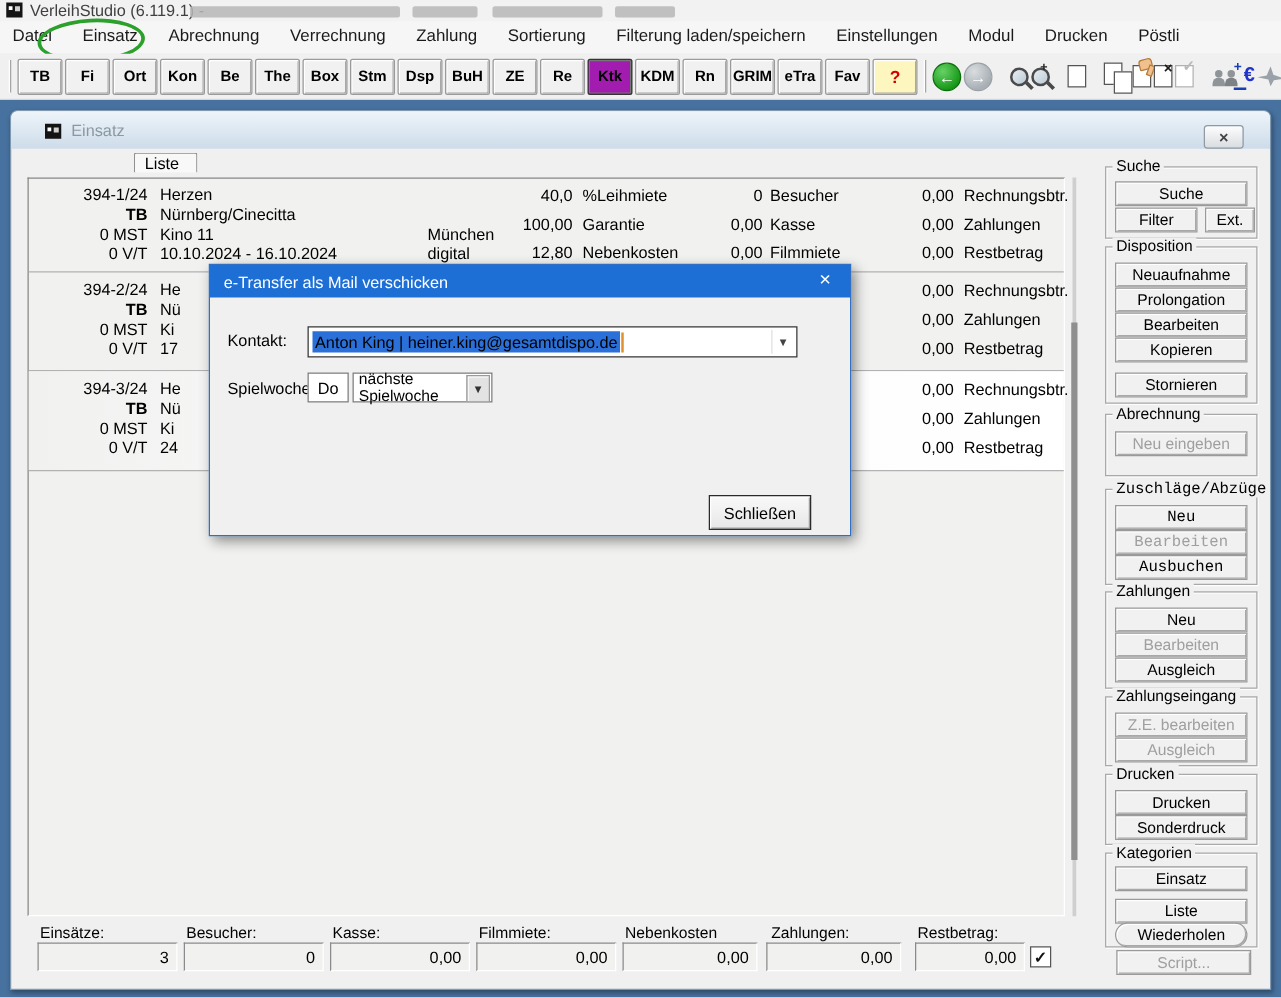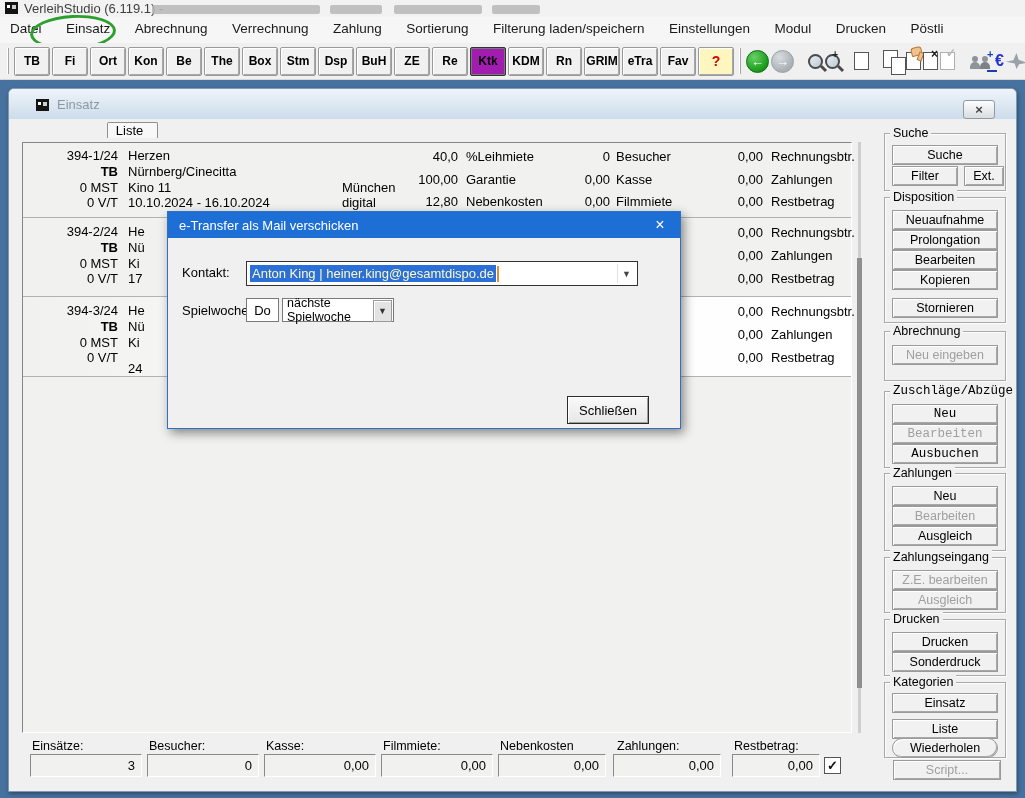--- a/index.html
+++ b/index.html
@@ -91,21 +91,21 @@
         display:flex;align-items:center;justify-content:center;font-size:13px;font-weight:bold;color:#111;}
   
   .dialog{position:absolute;left:167px;top:211px;width:514px;height:218px;background:#f0f0f0;
           border:1px solid #2f6fc4;box-shadow:3px 4px 10px rgba(0,0,0,.45);box-sizing:border-box;z-index:50;}
   .dtitle{position:absolute;left:0;top:0;width:100%;height:26px;background:#1d6fd6;color:#fff;font-size:13px;
           display:flex;align-items:center;padding-left:11px;box-sizing:border-box;}
   .dclose{position:absolute;right:9px;top:3px;width:22px;height:20px;color:#fff;font-size:16px;display:flex;align-items:center;justify-content:center;}
   .dlabel{position:absolute;font-size:13px;}
   .combo{position:absolute;left:78px;top:49px;width:392px;height:25px;background:#fff;border:1px solid #333;box-sizing:border-box;
          display:flex;align-items:center;padding-left:3px;}
-  .combosel{background:#2a70d8;color:#fef9c3;font-size:13px;padding:1px 2px;white-space:nowrap;}
+  .combosel{background:#2a70d8;color:#000000;font-size:13px;padding:1px 2px;white-space:nowrap;}
   .caret{display:inline-block;width:2px;height:16px;background:#e2902f;margin-left:1px;}
   .comboarrow{position:absolute;right:2px;top:2px;width:17px;height:19px;background:#fff;display:flex;align-items:center;justify-content:center;
               font-size:9px;color:#444;border-left:1px solid #e0e0e0;}
   .daybox{position:absolute;left:78px;top:86px;width:33px;height:24px;background:#fff;border:1px solid #7a7a7a;box-sizing:border-box;
           display:flex;align-items:center;justify-content:center;font-size:13px;}
   .week{position:absolute;left:114px;top:86px;width:112px;height:24px;background:#fff;border:1px solid #7a7a7a;box-sizing:border-box;
         display:flex;align-items:center;padding-left:4px;font-size:12.5px;}
   .weekarrow{position:absolute;right:1px;top:1px;width:17px;height:20px;background:#e3e3e3;border:1px solid #9a9a9a;
              box-shadow:inset 1px 1px 0 #fff;display:flex;align-items:center;justify-content:center;font-size:9px;color:#333;}
   .dbtn{position:absolute;height:26px;background:linear-gradient(#f9f9f9,#e7e7e7);border:1px solid #2b2b2b;
@@ -284,21 +284,21 @@
         <span style="left:748px;top:53px;">Restbetrag</span>
       </div>
       <div class="row sel" style="height:79px;">
         <span class="tr" style="left:25px;top:6px;width:70px;">394-3/24</span>
         <span class="tr b" style="left:25px;top:22px;width:70px;">TB</span>
         <span class="tr" style="left:25px;top:38px;width:70px;">0 MST</span>
         <span class="tr" style="left:25px;top:53px;width:70px;">0 V/T</span>
         <span style="left:105px;top:6px;">He</span>
         <span style="left:105px;top:22px;">Nü</span>
         <span style="left:105px;top:38px;">Ki</span>
-        <span style="left:105px;top:64px;">24</span>
+        <span style="left:105px;top:53px;">24</span>
         <span class="tr" style="left:655px;top:7px;width:85px;">0,00</span>
         <span class="tr" style="left:655px;top:30px;width:85px;">0,00</span>
         <span class="tr" style="left:655px;top:53px;width:85px;">0,00</span>
         <span style="left:748px;top:7px;">Rechnungsbtr.</span>
         <span style="left:748px;top:30px;">Zahlungen</span>
         <span style="left:748px;top:53px;">Restbetrag</span>
       </div>
     </div>
     <div class="vscroll"></div>
     <div class="vthumb"></div>

